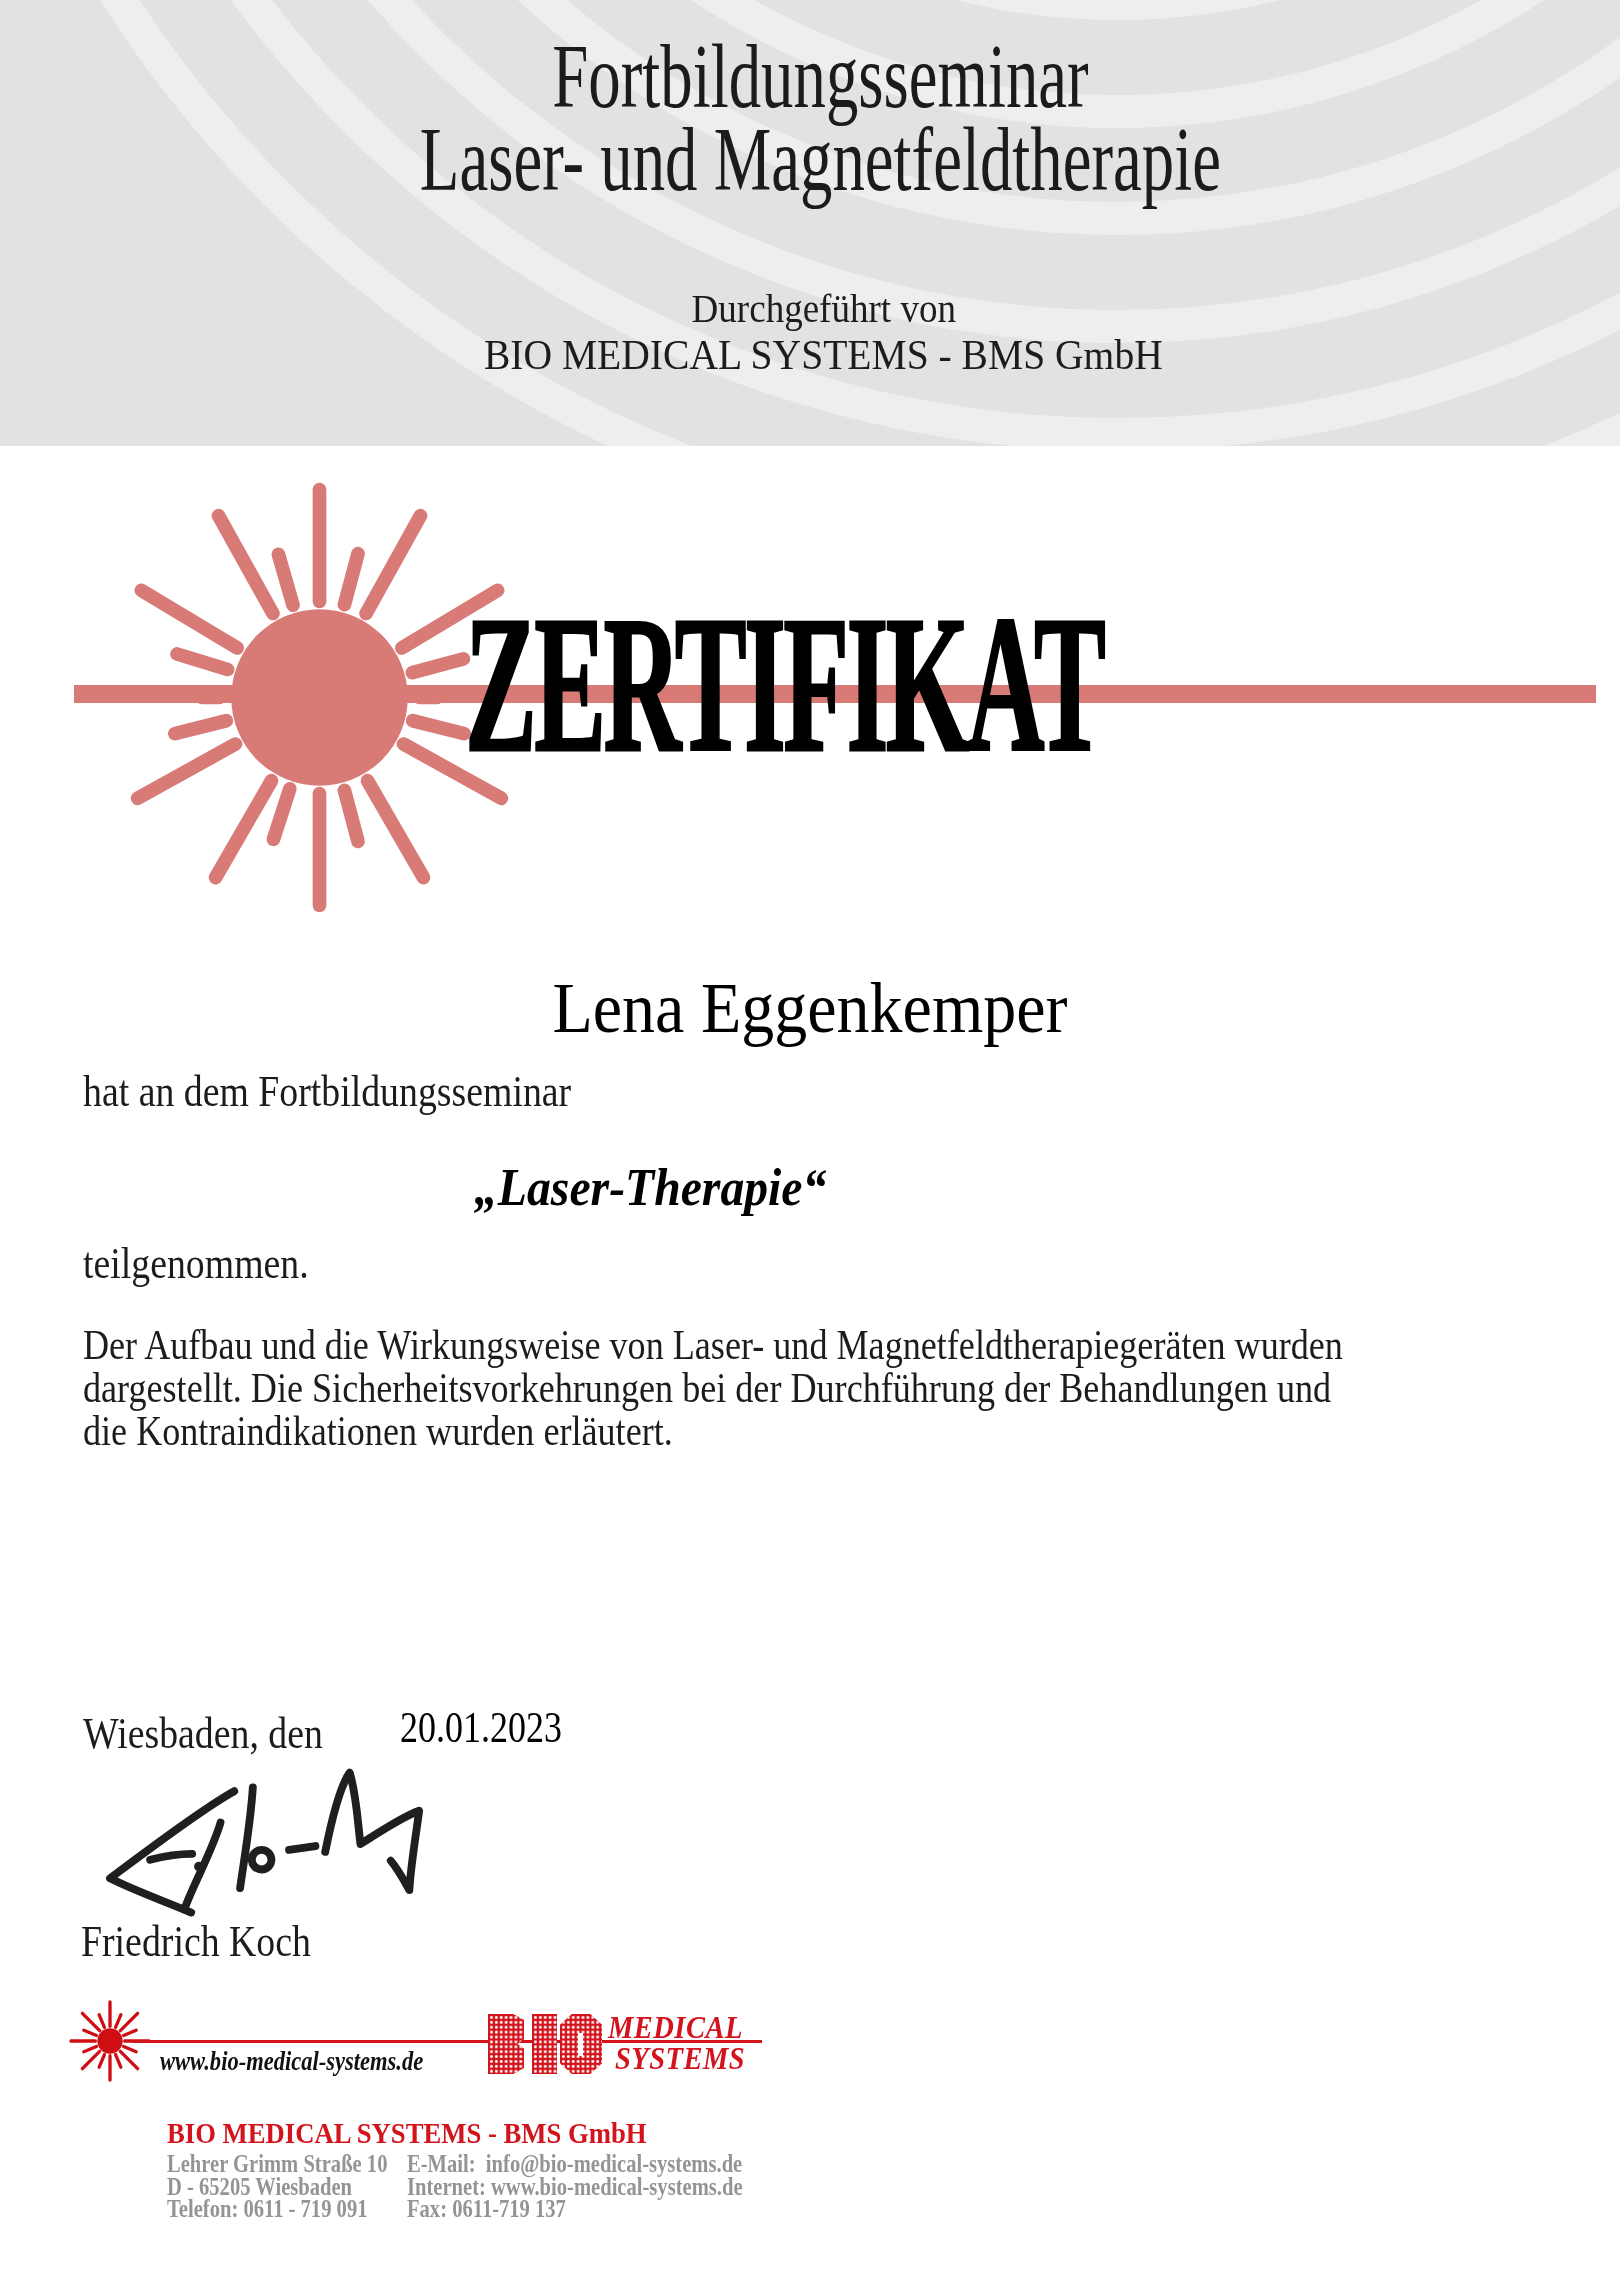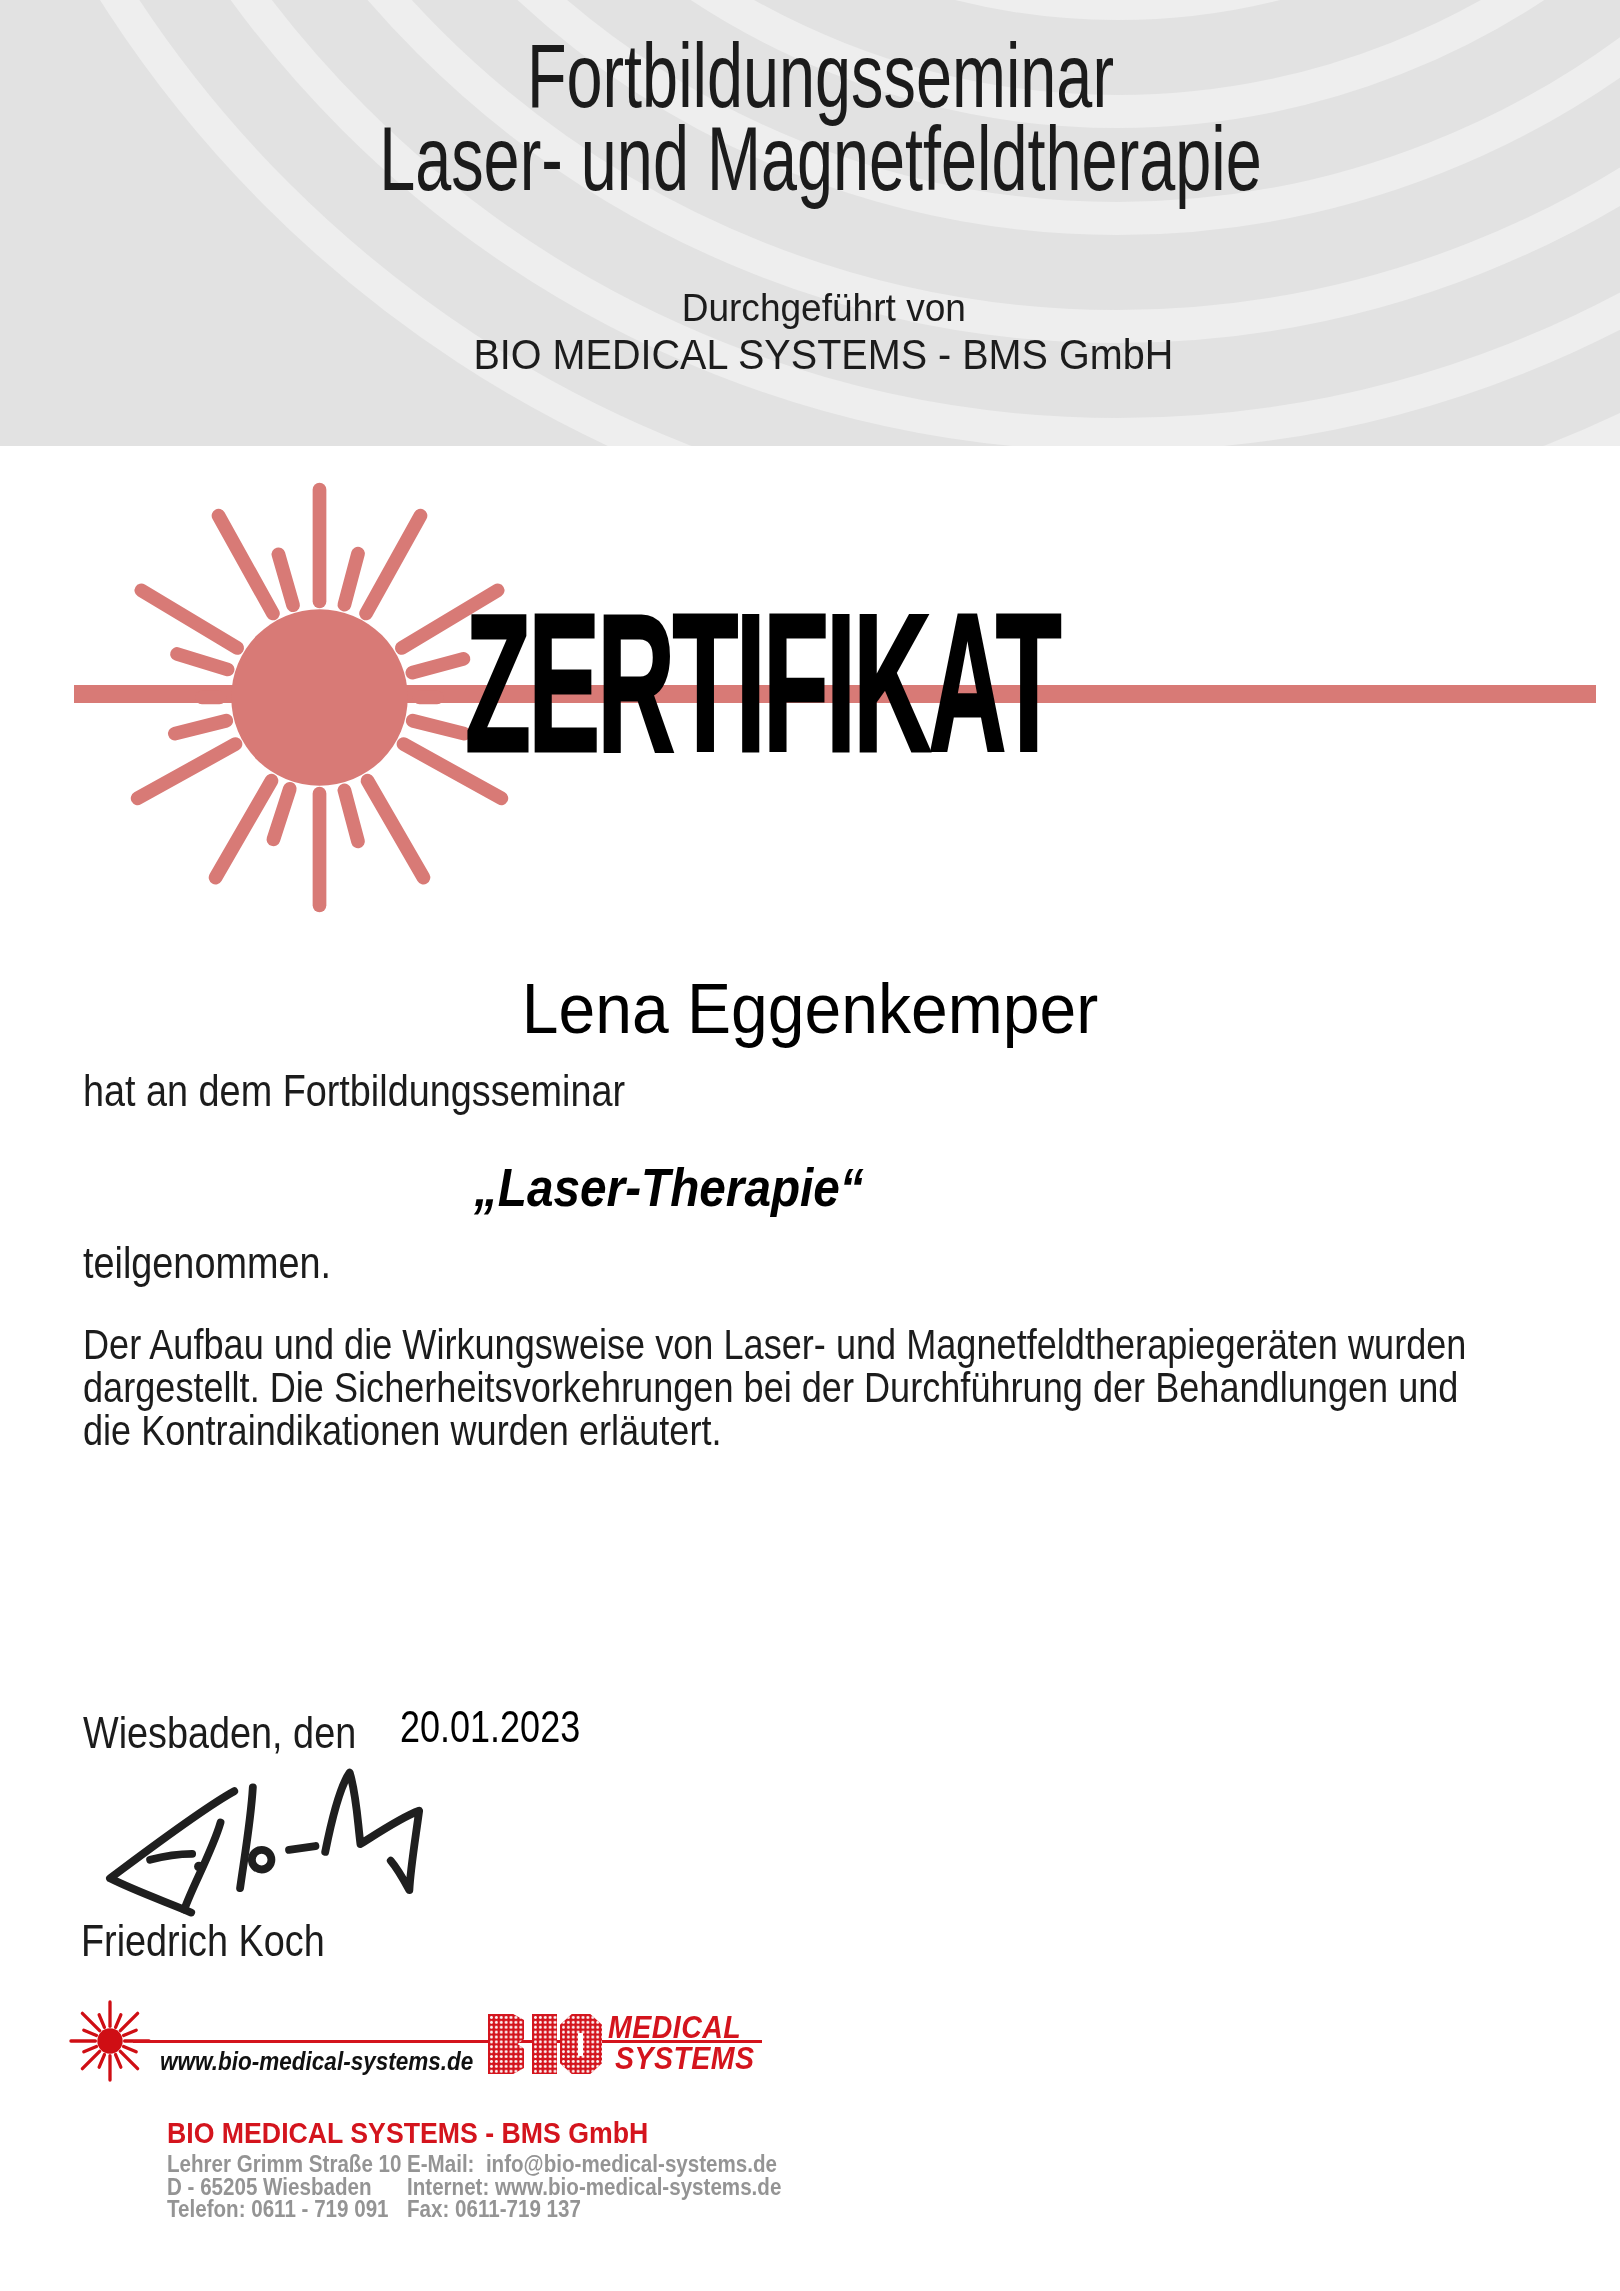--- a/index.html
+++ b/index.html
@@ -1,17 +1,17 @@
 <!DOCTYPE html>
 <html><head>
 <meta charset="utf-8">
 <style>
   html,body{margin:0;padding:0;background:#ffffff;}
   .page{position:relative;width:1620px;height:2292px;background:#ffffff;overflow:hidden;
-        font-family:Liberation Sans, sans-serif;color:#1c1c1c;}
+        font-family:Liberation Serif, serif;color:#1c1c1c;}
 
   
   .banner{position:absolute;left:0;top:0;width:1620px;height:446px;background:#e2e2e2;overflow:hidden;}
   .arc{position:absolute;border-radius:50%;border:33px solid #eeeeee;box-sizing:border-box;}
   .title{position:absolute;left:0;top:35px;width:100%;padding-left:29px;box-sizing:border-box;
          text-align:center;font-size:90px;line-height:83px;color:#1b1b1b;
          transform:scaleX(.72);transform-origin:50% 0;white-space:nowrap;}
   .sub1{position:absolute;left:0;top:286px;width:100%;padding-left:29px;box-sizing:border-box;
         text-align:center;font-size:39px;transform:scaleX(.95);transform-origin:50% 0;}
   .sub2{position:absolute;left:0;top:330px;width:100%;padding-left:29px;box-sizing:border-box;

